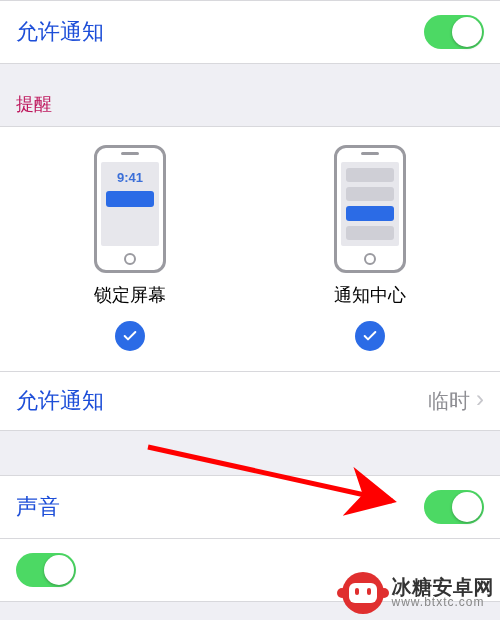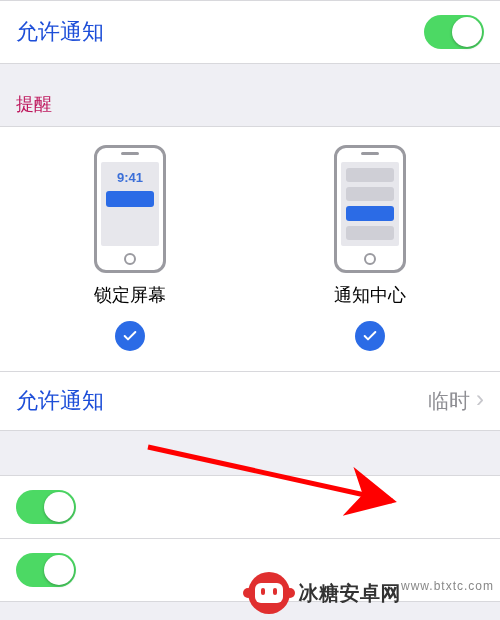--- a/index.html
+++ b/index.html
@@ -203,21 +203,21 @@
     font-weight: 700;
     color: #333;
     letter-spacing: 0.5px;
   }
   .wm-sub {
     font-size: 12px;
     color: #888;
     letter-spacing: 1px;
     margin-top: -2px;
   }
-  .wm-textcol { display:flex; flex-direction:row; line-height:1.1; }
+  .wm-textcol { display:flex; flex-direction:column; line-height:1.1; }
 </style>
 </head>
 <body>
 
 <div class="cell first">
   <span class="label">允许通知</span>
   <div class="switch">
     <div class="knob"></div>
   </div>
 </div>
@@ -271,20 +271,21 @@
   <span class="label">允许通知</span>
   <span class="value">
     <span>临时</span>
     <span class="chev">›</span>
   </span>
 </div>
 
 <div class="gap"></div>
 
 <div class="cell first">
+  <span class="label">声音</span>
   <div class="switch">
     <div class="knob"></div>
   </div>
 </div>
 
 <div class="cell">
   <div class="switch">
     <div class="knob"></div>
   </div>
 </div>

